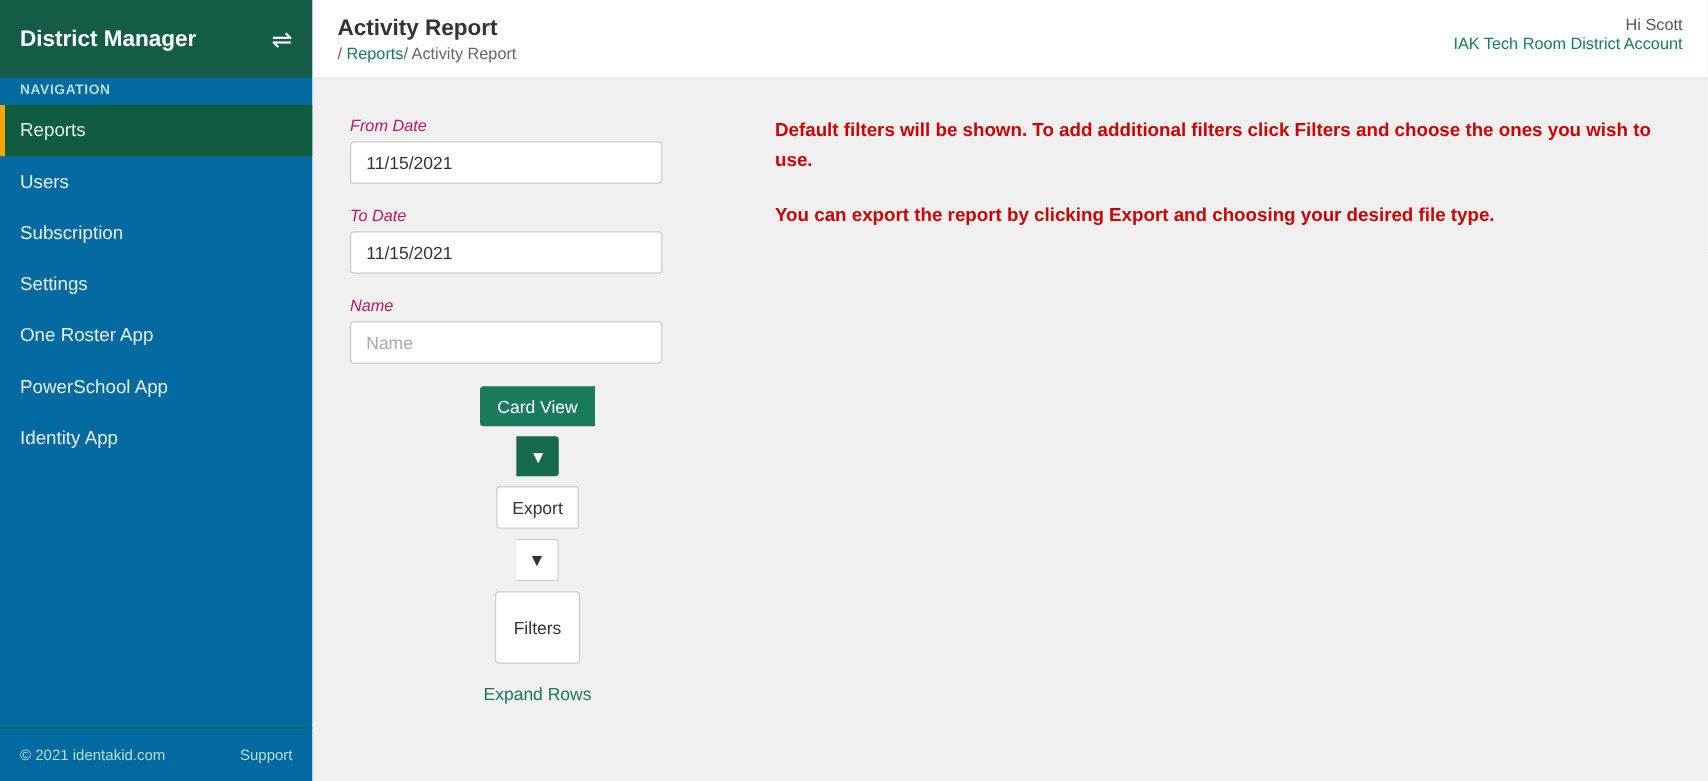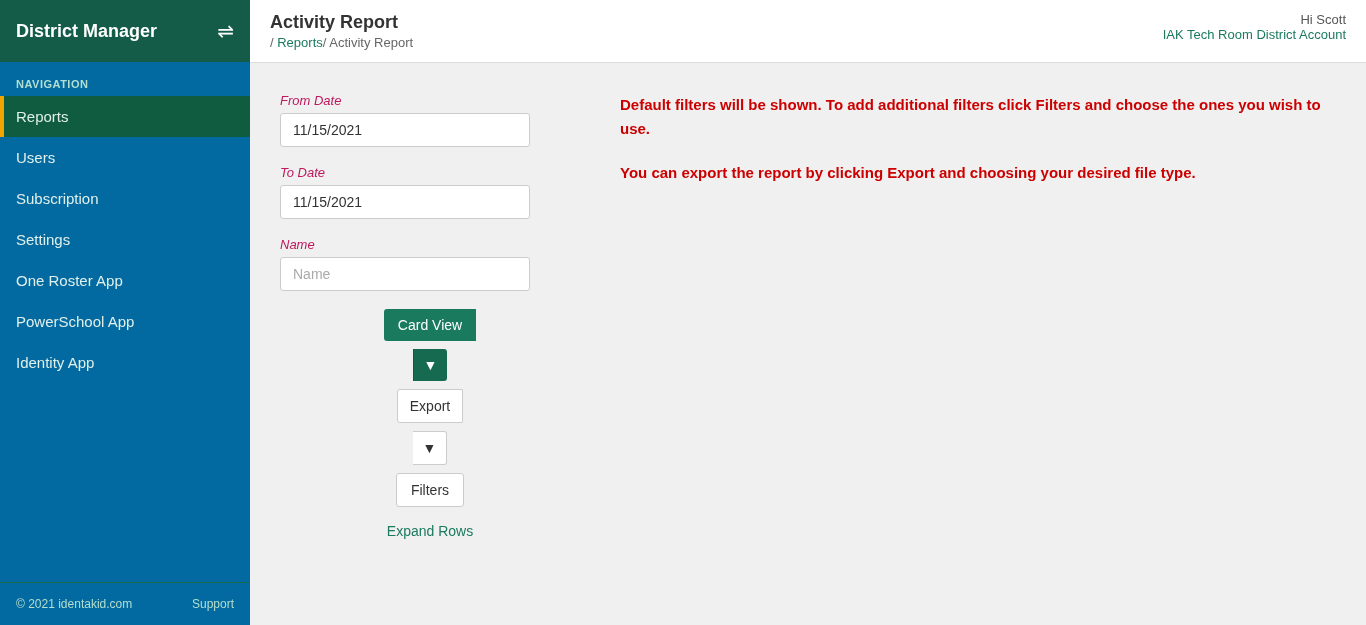--- a/index.html
+++ b/index.html
@@ -32,21 +32,21 @@
       color: #fff;
     }
     .sidebar-icon {
       color: #fff;
       font-size: 20px;
       cursor: pointer;
     }
     .sidebar-nav-label {
       font-size: 11px;
       color: #b2dfcf;
-      padding: 16px 16px 6px 16px;
+      padding: 4px 16px 6px 16px;
       letter-spacing: 0.5px;
       font-weight: bold;
     }
     .sidebar-item {
       padding: 12px 16px;
       color: #e0f0ea;
       cursor: pointer;
       font-size: 15px;
     }
     .sidebar-item.active {
@@ -190,21 +190,21 @@
       border-left: none;
       padding: 8px 10px;
       border-radius: 0 3px 3px 0;
       cursor: pointer;
       font-size: 14px;
     }
     .btn-filters {
       background-color: #fff;
       color: #333;
       border: 1px solid #ccc;
-      padding: 8px 14px;
+      padding: 20px 14px;
       border-radius: 3px;
       cursor: pointer;
       font-size: 14px;
     }
     .btn-expand {
       background: none;
       border: none;
       color: #1a7a5e;
       cursor: pointer;
       font-size: 14px;

